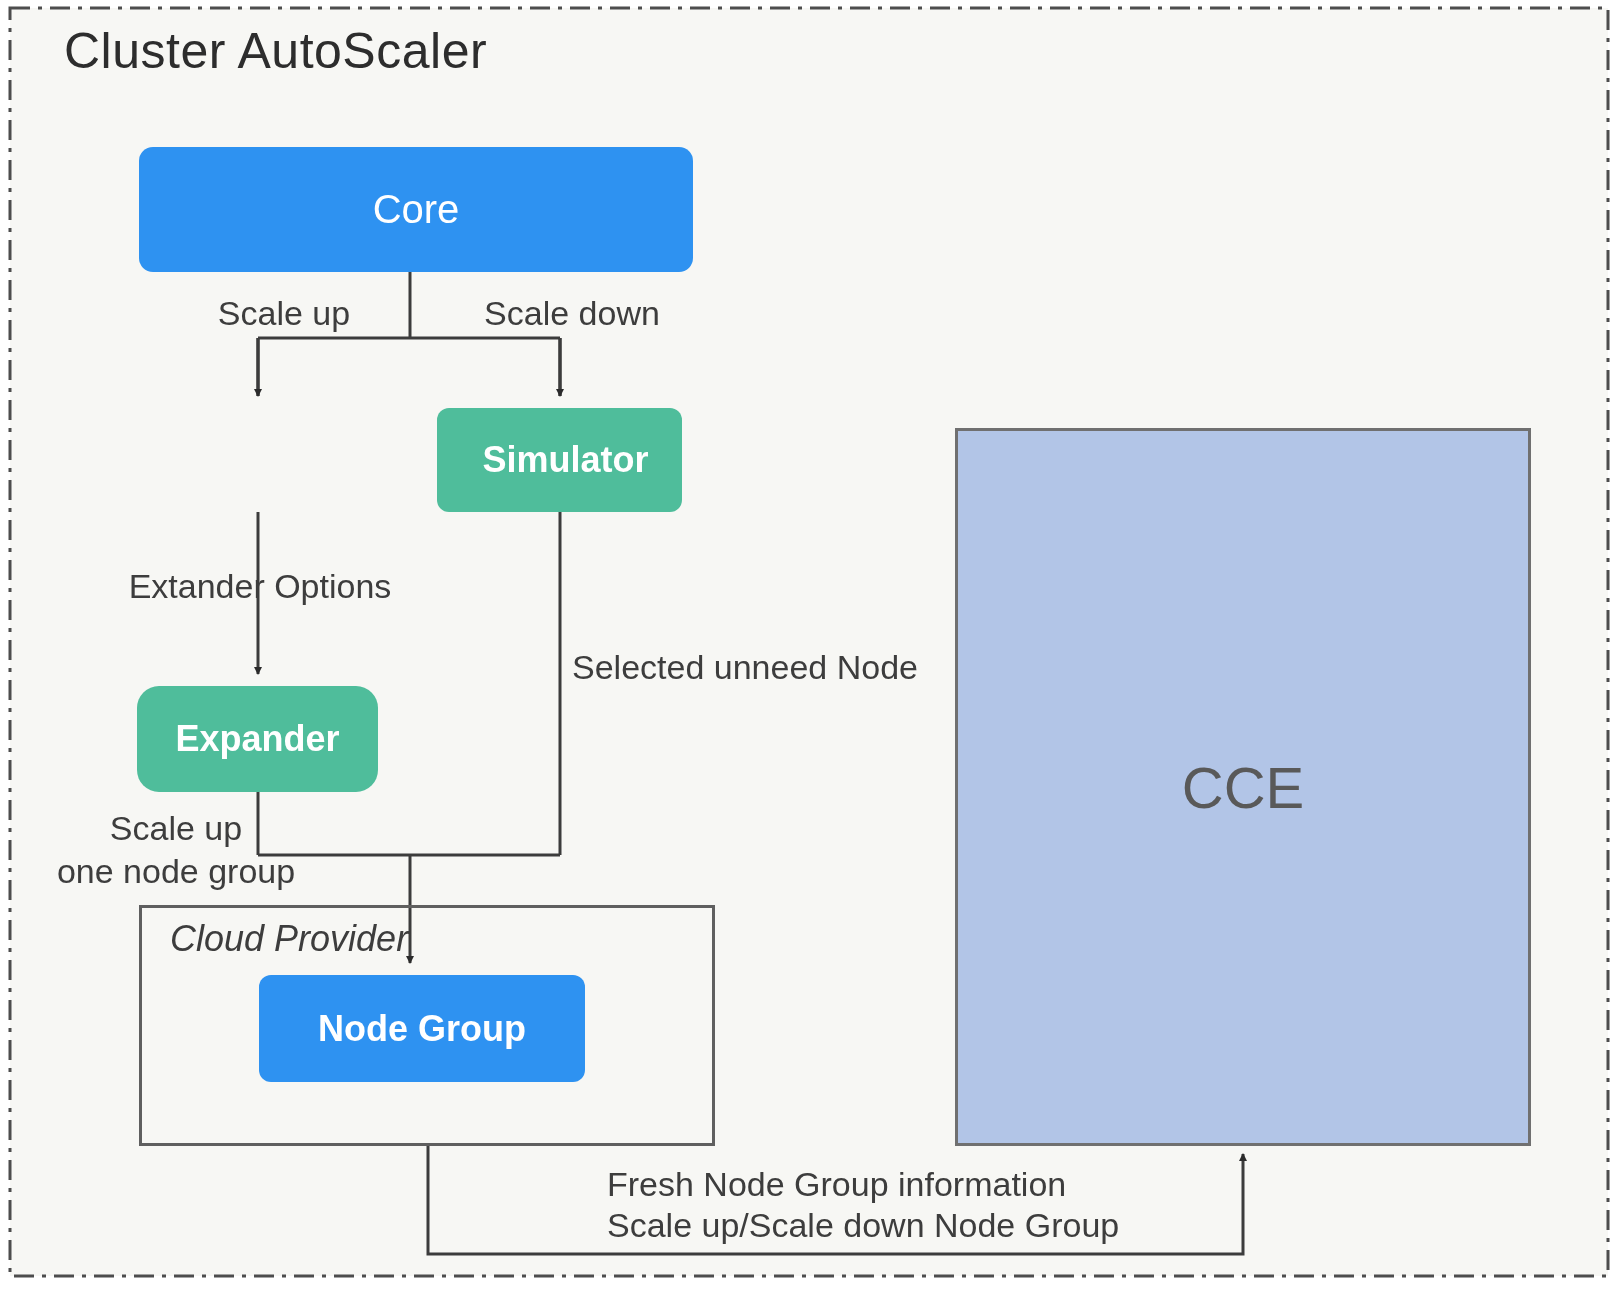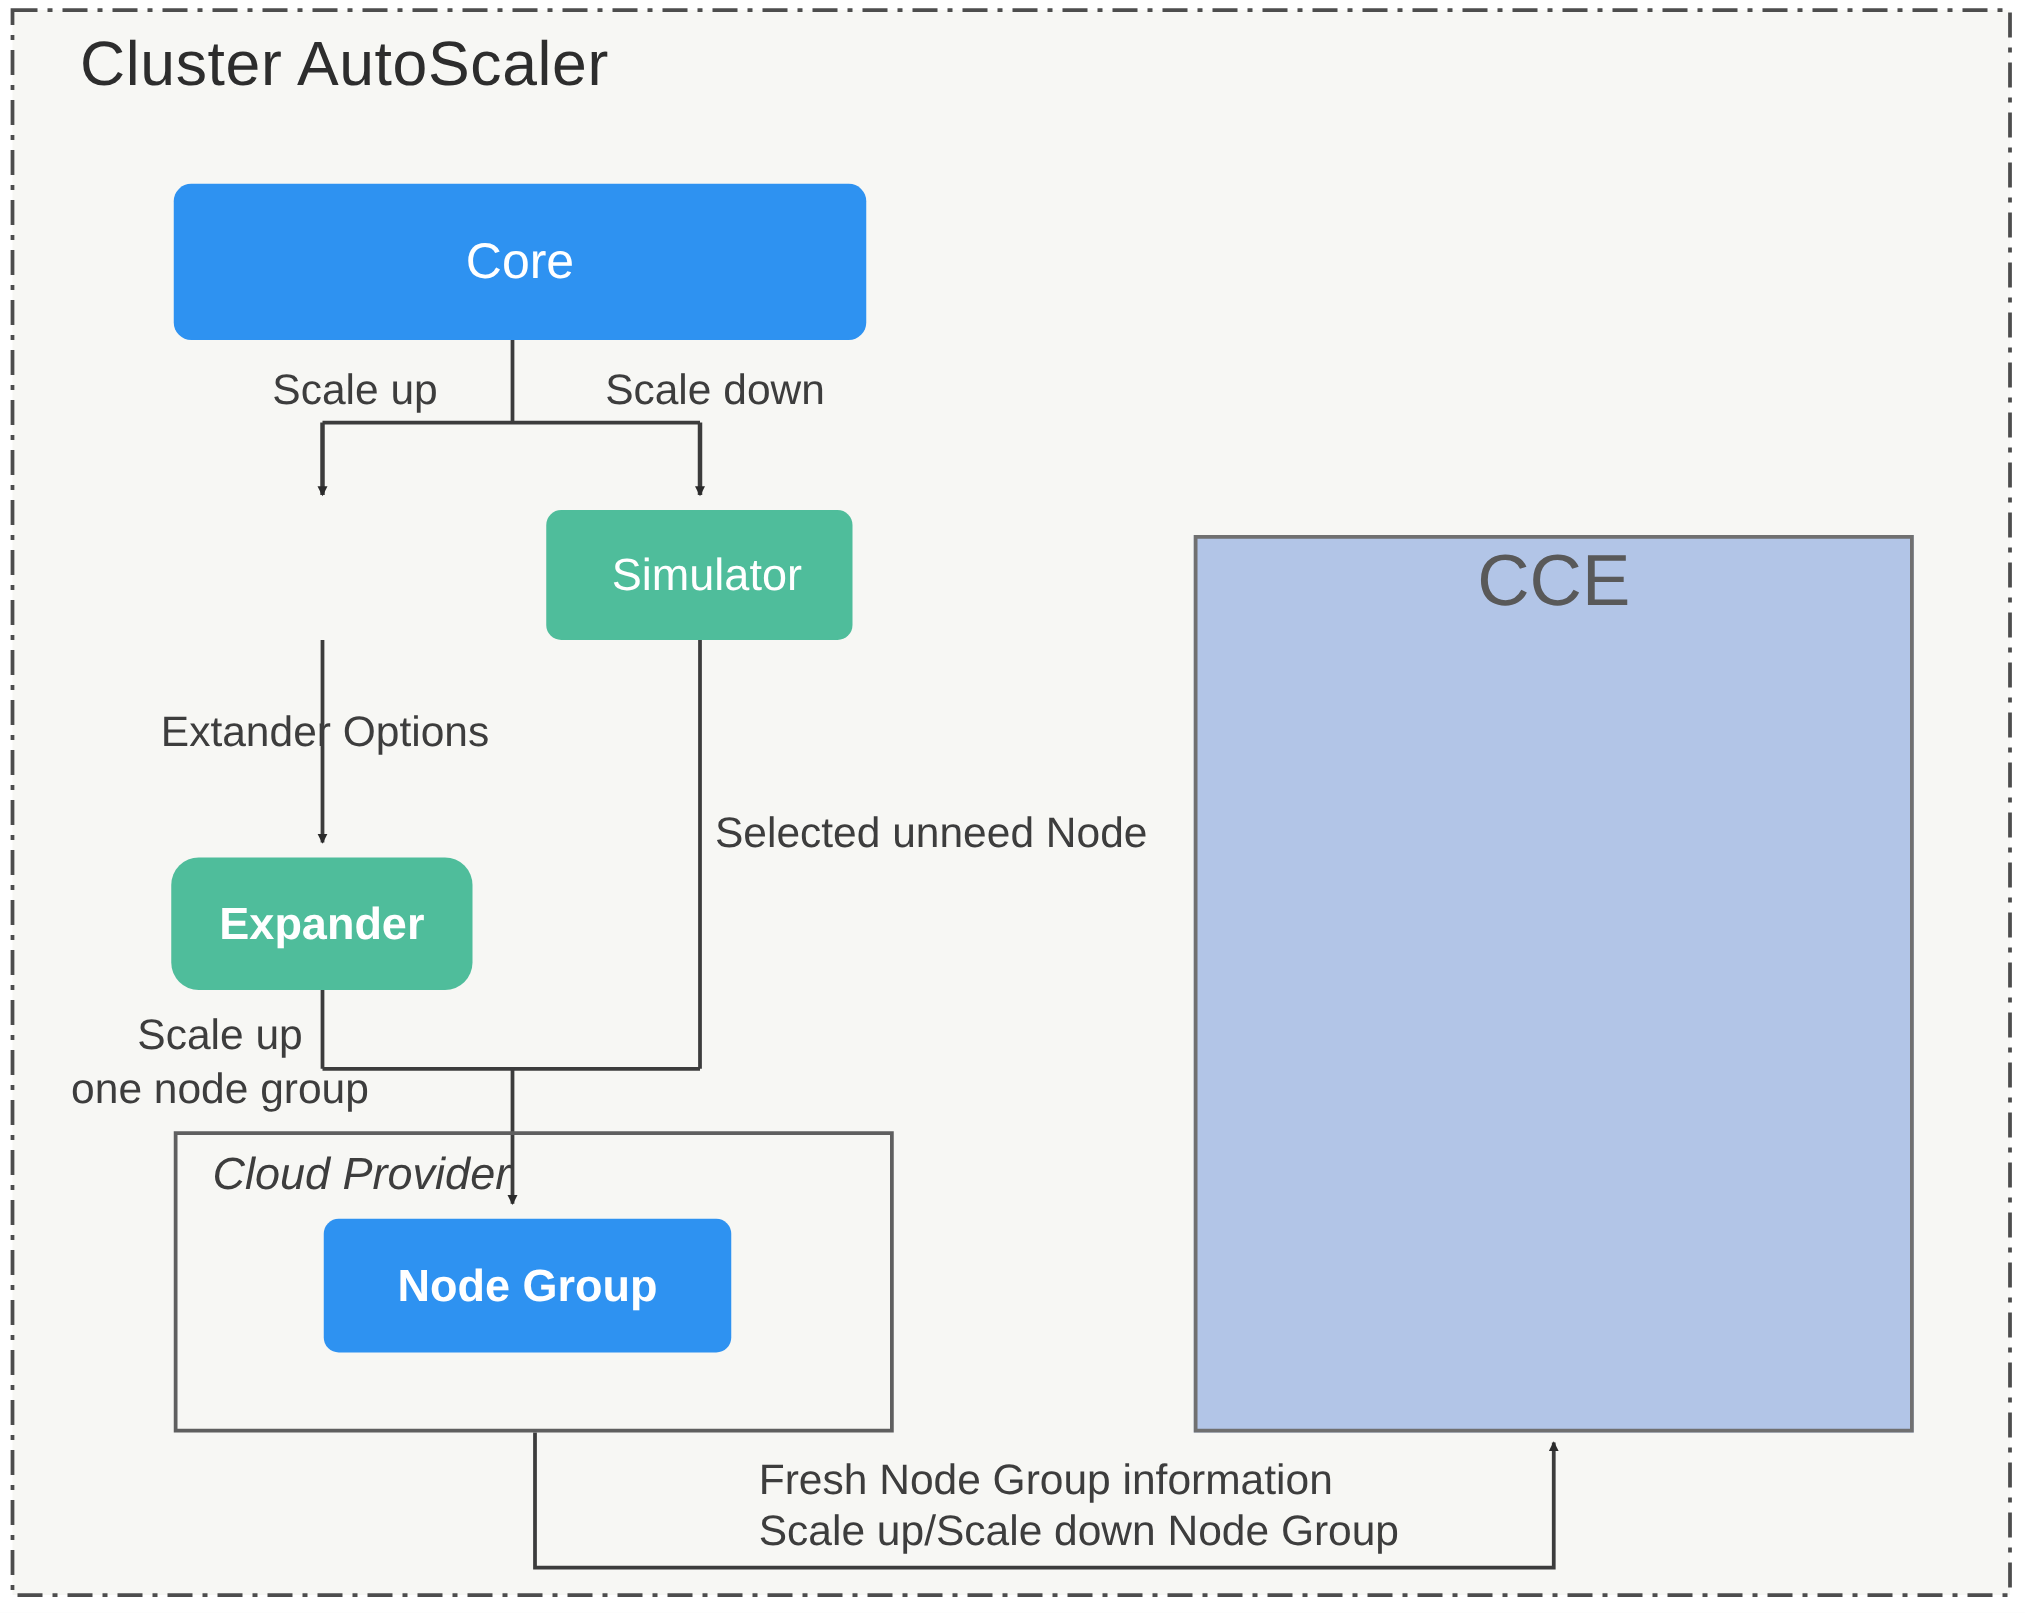--- a/index.html
+++ b/index.html
@@ -33,42 +33,42 @@
   .node-core{
     left:139px;top:147px;width:554px;height:125px;
     background:var(--accent-blue);border-radius:14px;font-size:40px;
   }
   .node-estimator{
     left:138px;top:408px;width:245px;height:104px;
     background:var(--accent-green);border-radius:12px;font-size:36px;font-weight:bold;
   }
   .node-simulator{
     left:437px;top:408px;width:245px;height:104px;
-    background:var(--accent-green);border-radius:12px;font-size:36px;font-weight:normal;padding-left:12px;
+    background:var(--accent-green);border-radius:12px;font-size:36px;font-weight:bold;padding-left:12px;
   }
   .node-expander{
     left:137px;top:686px;width:241px;height:106px;
     background:var(--accent-green);border-radius:22px;font-size:36px;font-weight:bold;
   }
   .cloud-provider{
     position:absolute;left:139px;top:905px;width:576px;height:241px;
     border:3px solid #5F5F5F;box-sizing:border-box;background:transparent;font-style:italic;
   }
   .cloud-provider-label{
     position:absolute;left:28px;top:10px;
     font-size:36px;color:var(--label-text);white-space:nowrap;
   }
   .node-nodegroup{
     left:259px;top:975px;width:326px;height:107px;
     background:var(--accent-blue);border-radius:12px;font-size:36px;font-weight:bold;
   }
   .cce-box{
     position:absolute;left:955px;top:428px;width:576px;height:718px;
     background:var(--cce-fill);border:3px solid #707070;box-sizing:border-box;
-    display:flex;justify-content:center;
+    display:flex;align-items:center;justify-content:center;
   }
   .cce-label{font-size:58px;color:var(--cce-text);}
   .edge-label{
     position:absolute;font-size:34px;color:var(--label-text);
     white-space:nowrap;
   }
   .center-anchor{transform:translate(-50%,-50%);text-align:center;}
   .left-anchor{transform:translateY(-50%);}
   .two-line{line-height:43px;}
 </style>

